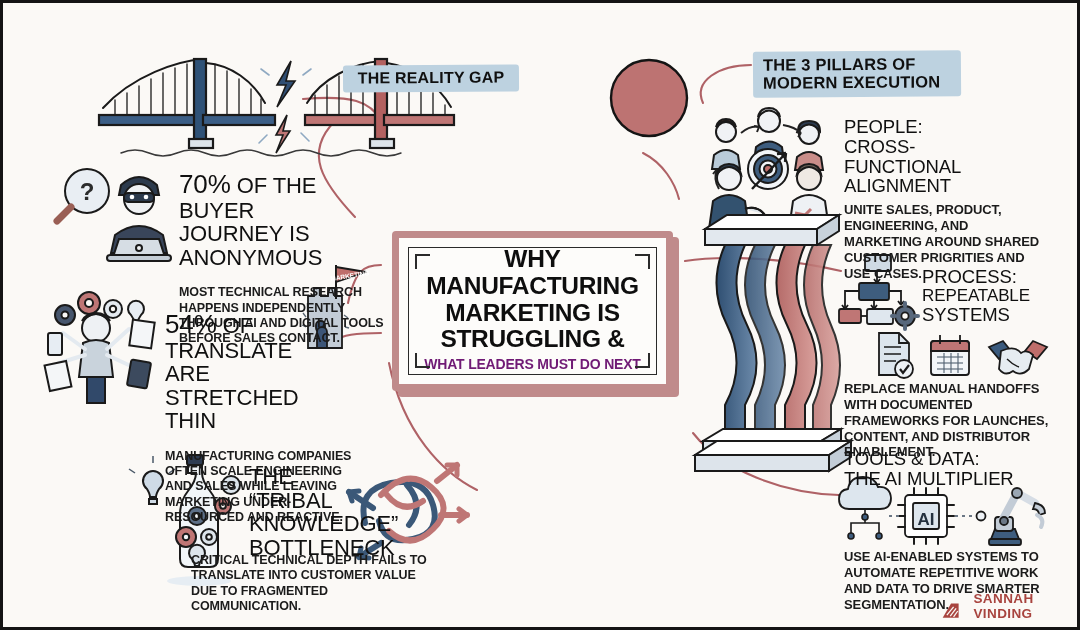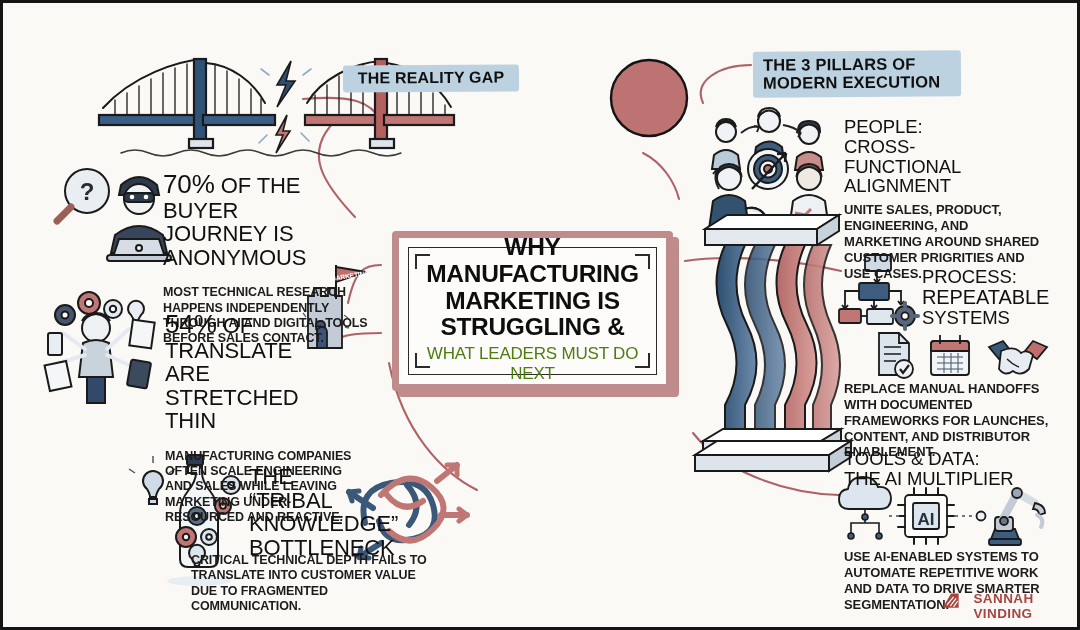--- a/index.html
+++ b/index.html
@@ -72,26 +72,26 @@
   .corner{position:absolute;width:13px;height:13px;border:2px solid #2a2a2a;}
   .c-tl{left:6px;top:6px;border-right:none;border-bottom:none;}
   .c-tr{right:6px;top:6px;border-left:none;border-bottom:none;}
   .c-bl{left:6px;bottom:6px;border-right:none;border-top:none;}
   .c-br{right:6px;bottom:6px;border-left:none;border-top:none;}
   #center-card .t1{
     font-size:24.5px;font-weight:bold;line-height:1.1;text-align:center;color:#0e0e0e;
     letter-spacing:-0.3px;
   }
   #center-card .t2{
-    font-size:17px;font-weight:normal;text-align:center;color:#4d7c0f;margin-top:3px;
+    font-size:14px;font-weight:bold;text-align:center;color:#701a75;margin-top:3px;
     letter-spacing:-0.2px;
   }
 
   
-  #logo{position:absolute;left:938px;top:588px;display:flex;align-items:flex-start;gap:14px;}
+  #logo{position:absolute;left:938px;top:588px;display:flex;align-items:flex-end;gap:14px;}
   #logo .mark{width:22px;height:20px;}
   #logo .txt{
     color:#a8443f;font-size:13.5px;font-weight:bold;letter-spacing:.4px;
   }
 </style>
 </head>
 <body>
 
 <div id="canvas">
 
@@ -474,21 +474,21 @@
         <div class="t1">STRUGGLING &amp;</div>
         <div class="t2">WHAT LEADERS MUST DO NEXT</div>
         <svg width="120" height="12" style="margin-top:4px">
           <path d="M8,5 q52,-5 104,1" stroke="#b5716f" stroke-width="3" fill="none" stroke-linecap="round"></path>
           <path d="M14,10 q48,-4 92,0" stroke="#c9908e" stroke-width="2" fill="none" stroke-linecap="round"></path>
         </svg>
       </div>
     </div>
   </div>
 
-  <div class="blk" style="left:160px;top:168px;width:212px;">
+  <div class="blk" style="left:176px;top:168px;width:212px;">
     <div class="head stat">
       <span class="statbig">70%</span><span> OF THE BUYER</span>
     </div>
     <div class="head stat">JOURNEY IS ANONYMOUS</div>
     <div class="sub body10">MOST TECHNICAL RESEARCH HAPPENS INDEPENDENTLY THROUGH AI AND DIGITAL TOOLS BEFORE SALES CONTACT.</div>
   </div>
 
   <div class="blk" style="left:162px;top:308px;width:150px;">
     <div class="head stat">
       <span class="statbig">54%</span><span> OF</span>
@@ -507,21 +507,21 @@
 
   <div class="blk" style="left:841px;top:114px;width:180px;">
     <div class="head" style="font-size:18.5px">PEOPLE:</div>
     <div class="head" style="font-size:18.5px">CROSS-FUNCTIONAL</div>
     <div class="head" style="font-size:18.5px">ALIGNMENT</div>
     <div class="sub body9" style="width:204px">UNITE SALES, PRODUCT, ENGINEERING, AND MARKETING AROUND SHARED CUSTOMER PRIGRITIES AND USE CASES.</div>
   </div>
 
   <div class="blk" style="left:919px;top:264px;width:150px;">
     <div class="head" style="font-size:18.5px">PROCESS:</div>
-    <div class="head" style="font-size:20px">REPEATABLE</div>
+    <div class="head" style="font-size:17px">REPEATABLE</div>
     <div class="head" style="font-size:18.5px">SYSTEMS</div>
   </div>
   <div class="blk" style="left:841px;top:446px;width:200px;">
     <div class="head" style="font-size:18.5px">TOOLS &amp; DATA:</div>
     <div class="head" style="font-size:18.5px">THE AI MULTIPLIER</div>
   </div>
 
   <div class="blk sub body9" style="left:841px;top:372px;width:214px;">REPLACE MANUAL HANDOFFS WITH DOCUMENTED FRAMEWORKS FOR LAUNCHES, CONTENT, AND DISTRIBUTOR ENABLEMENT.</div>
   <div class="blk sub body9" style="left:841px;top:540px;width:212px;">USE AI-ENABLED SYSTEMS TO AUTOMATE REPETITIVE WORK AND DATA TO DRIVE SMARTER SEGMENTATION.</div>
 

